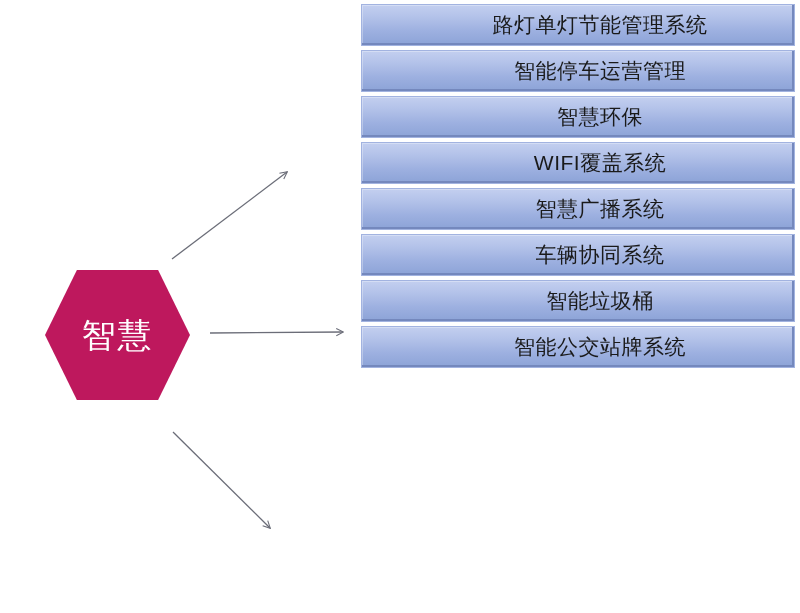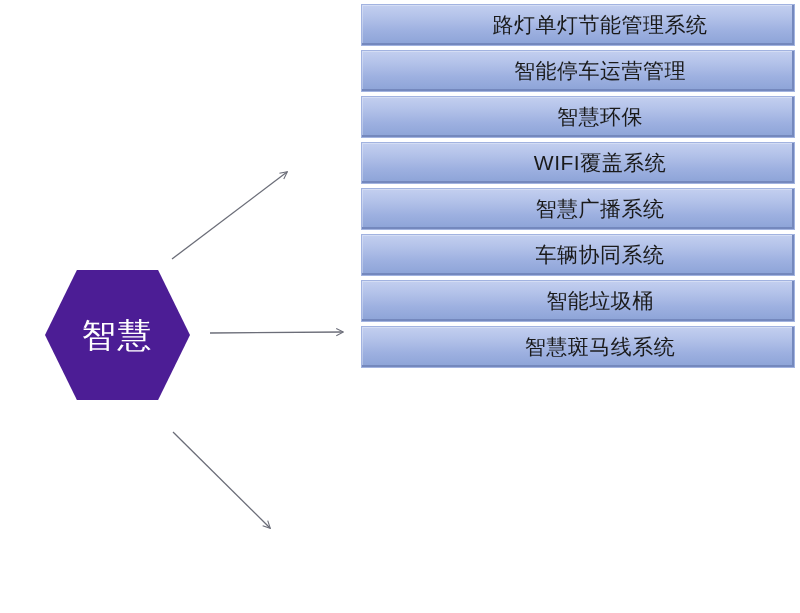--- a/index.html
+++ b/index.html
@@ -17,21 +17,21 @@
     height: 613px;
     background: #ffffff;
   }
   
   .hub {
     position: absolute;
     left: 45px;
     top: 270px;
     width: 145px;
     height: 130px;
-    background: #4c1d95;
+    background: #be185d;
     clip-path: polygon(0% 50%, 22% 0%, 78% 0%, 100% 50%, 78% 100%, 22% 100%);
     display: flex;
     flex-direction: column;
     align-items: center;
     justify-content: center;
     color: #ffffff;
     font-size: 34px;
     line-height: 45px;
     letter-spacing: 2px;
     text-align: center;
@@ -93,16 +93,16 @@
   </div>
 
   <div class="bars">
     <div class="bar">路灯单灯节能管理系统</div>
     <div class="bar">智能停车运营管理</div>
     <div class="bar">智慧环保</div>
     <div class="bar">WIFI覆盖系统</div>
     <div class="bar">智慧广播系统</div>
     <div class="bar">车辆协同系统</div>
     <div class="bar">智能垃圾桶</div>
-    <div class="bar">智慧斑马线系统</div>
+    <div class="bar">智能公交站牌系统</div>
   </div>
 
 </div>
 
 </body></html>

